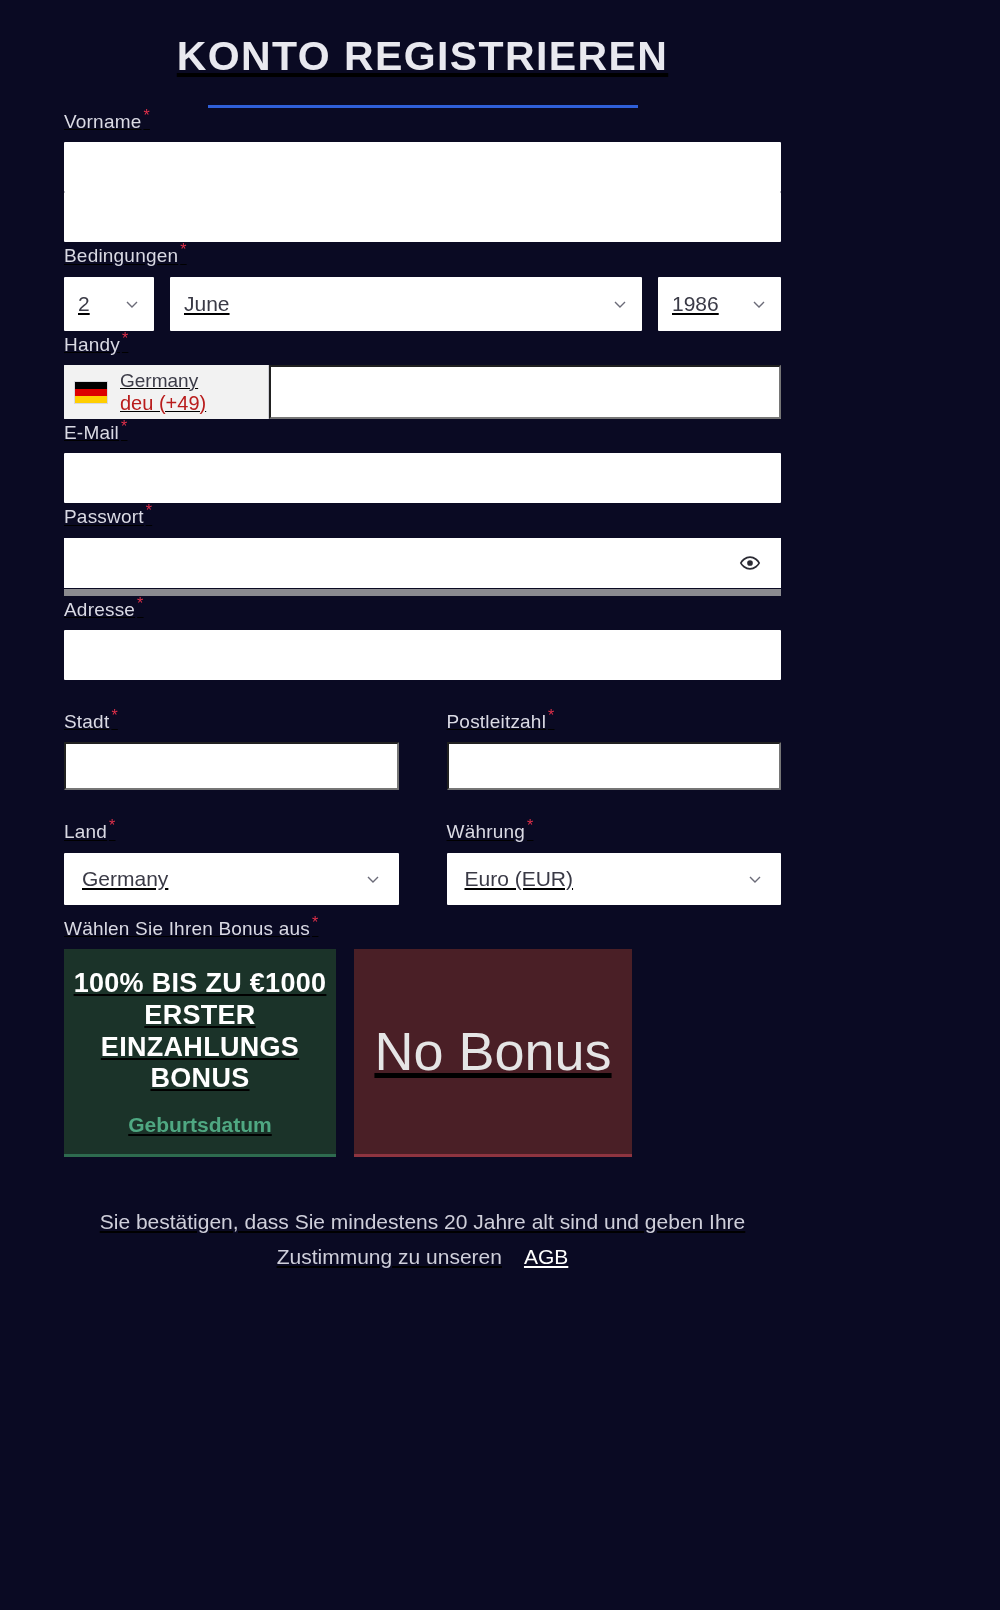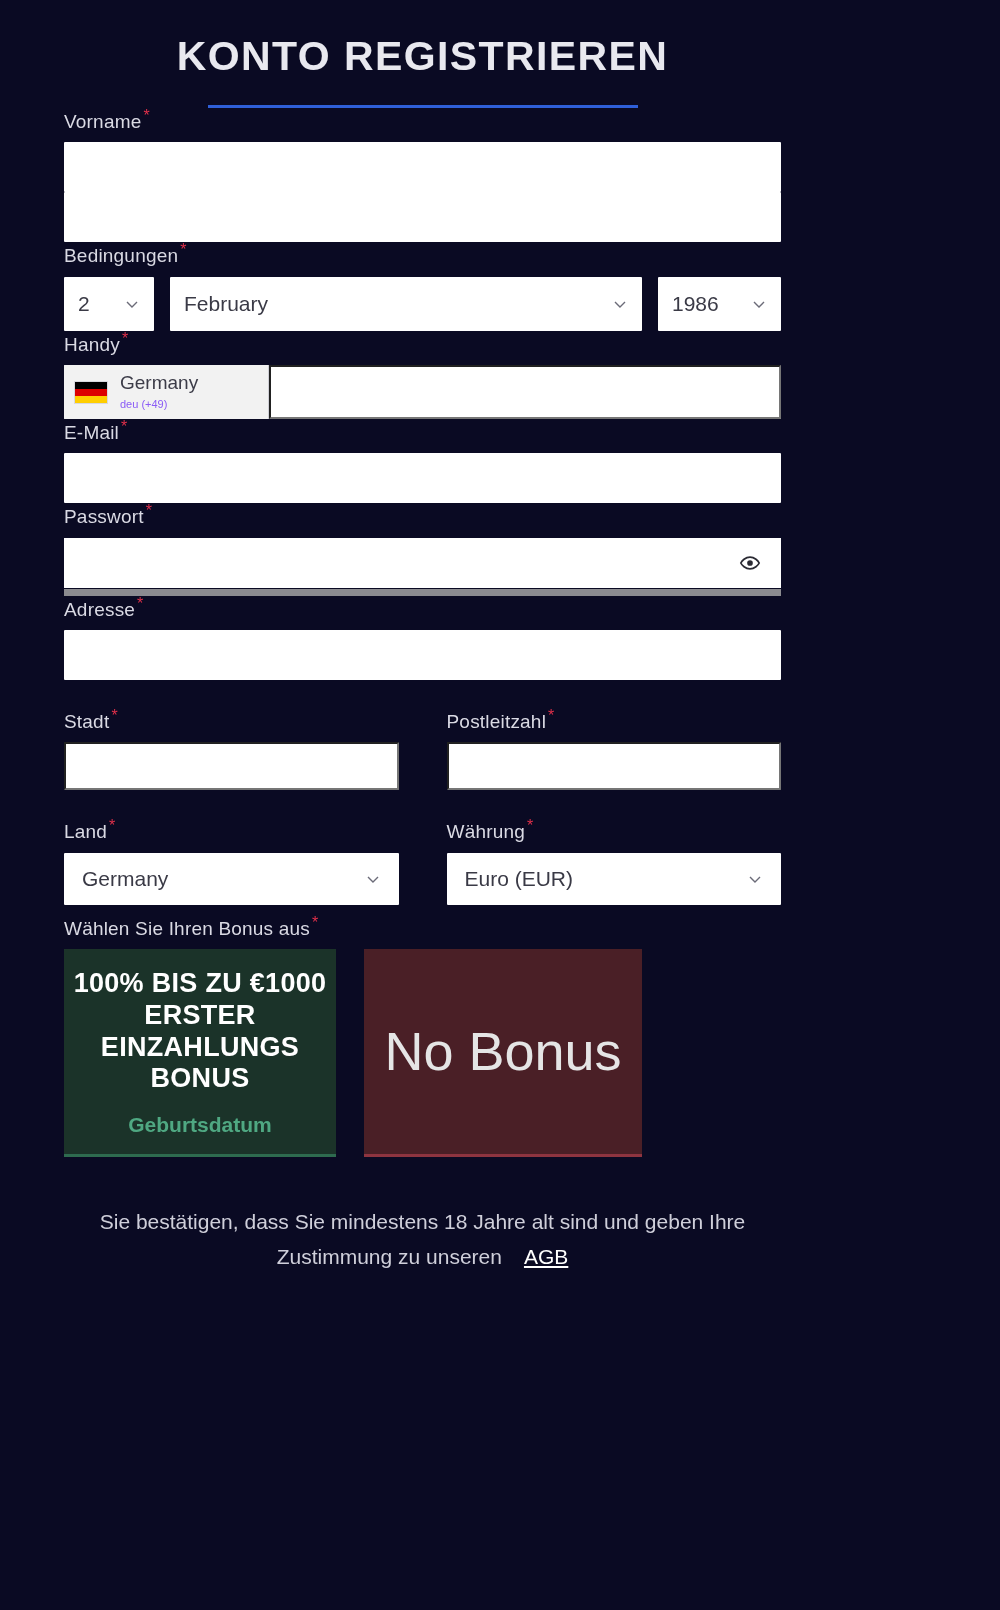--- a/index.html
+++ b/index.html
@@ -9,20 +9,21 @@
     background: #0a0a23;
     font-family: "Liberation Sans", sans-serif;
     overflow: hidden;
   }
   .page {
     width: 845px;
     height: 1610px;
     background: #0a0a23;
     position: relative;
     padding: 0 64px;
+    text-decoration: underline;
   }
 
   
   .title-wrap {
     padding-top: 34px;
     text-align: center;
   }
   .title {
     color: #e8e8ef;
     font-size: 41px;
@@ -116,21 +117,21 @@
     border: 1px solid #d8d8de;
     display: flex;
     flex-direction: column;
   }
   .flag span { display: block; flex: 1; }
   .flag .b1 { background: #000000; }
   .flag .b2 { background: #dd0000; }
   .flag .b3 { background: #ffce00; }
   .phone-txt { line-height: 1.15; }
   .phone-name { font-size: 19px; color: #3c3c48; }
-  .phone-code { font-size: 11px; color: #8b5cf6; }
+  .phone-code { font-size: 20px; color: #b91c1c; }
   .phone-input { flex: 1; background: #ffffff; }
 
   
   .pw-wrap { position: relative; }
   .pw-box {
     width: 100%;
     height: 50px;
     background: #ffffff;
     display: flex;
     align-items: center;
@@ -169,21 +170,21 @@
     padding: 0 18px;
     color: #3a3a46;
     font-size: 21px;
   }
   .col-sel .val { flex: 1; }
 
   
   .bonus-section { margin-top: 10px; }
   .bonus-row {
     display: flex;
-    gap: 28px;
+    gap: 18px;
     margin-top: 9px;
   }
   .bonus-card {
     width: 272px;
     height: 208px;
     display: flex;
     flex-direction: column;
     align-items: center;
     justify-content: center;
     text-align: center;
@@ -262,21 +263,21 @@
     <div class="date-row">
       <div class="sel sel-day">
         <span class="val">2</span>
         <span class="chev">
           <svg viewBox="0 0 16 16" width="16" height="16">
               <path d="M3 6 L8 11 L13 6" fill="none" stroke="#6b6b78" stroke-width="1.4"></path>
             </svg>
         </span>
       </div>
       <div class="sel sel-month">
-        <span class="val">February</span>
+        <span class="val">June</span>
         <span class="chev">
           <svg viewBox="0 0 16 16" width="16" height="16">
               <path d="M3 6 L8 11 L13 6" fill="none" stroke="#6b6b78" stroke-width="1.4"></path>
             </svg>
         </span>
       </div>
       <div class="sel sel-year">
         <span class="val">1986</span>
         <span class="chev">
           <svg viewBox="0 0 16 16" width="16" height="16">
@@ -391,17 +392,17 @@
         <div class="bonus-deposit-text">100% BIS ZU €1000 ERSTER EINZAHLUNGS BONUS</div>
         <div class="bonus-terms">Geburtsdatum</div>
       </div>
       <div class="bonus-card nobonus">
         <div class="bonus-no-text">No Bonus</div>
       </div>
     </div>
   </div>
 
   <div class="footer">
-    <span>Sie bestätigen, dass Sie mindestens 18 Jahre alt sind und geben Ihre</span>
+    <span>Sie bestätigen, dass Sie mindestens 20 Jahre alt sind und geben Ihre</span>
     <span>Zustimmung zu unseren</span><a class="agb" href="#">AGB</a>
   </div>
 
 </div>
 
 </body></html>

